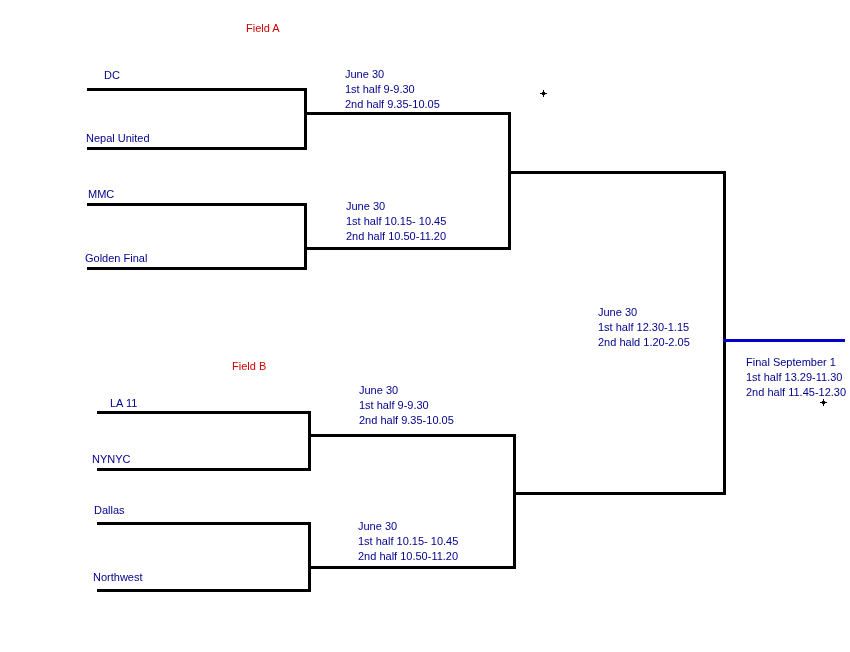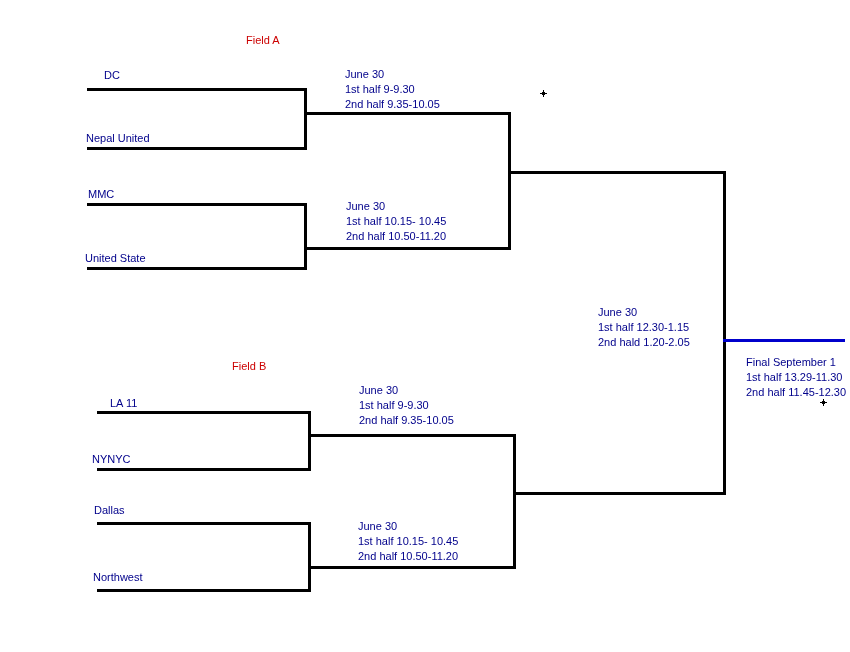--- a/index.html
+++ b/index.html
@@ -84,27 +84,27 @@
     width: 1px;
     height: 7px;
     background: #000000;
   }
 </style>
 </head>
 <body>
 
 <div id="bracket-canvas">
 
-  <div class="field-label" style="left:246px; top:33px;">Field A</div>
+  <div class="field-label" style="left:246px; top:21px;">Field A</div>
   <div class="field-label" style="left:232px; top:359px;">Field B</div>
 
   <div class="label" style="left:93px; top:68px;padding-left:11px;">DC</div>
   <div class="label" style="left:86px; top:131px;">Nepal United</div>
   <div class="label" style="left:88px; top:187px;text-align:right;">MMC</div>
-  <div class="label" style="left:85px; top:251px;">United State</div>
+  <div class="label" style="left:85px; top:251px;">Golden Final</div>
 
   <div class="label" style="left:96px; top:396px;padding-left:14px;">LA 11</div>
   <div class="label" style="left:92px; top:452px;">NYNYC</div>
   <div class="label" style="left:94px; top:503px;">Dallas</div>
   <div class="label" style="left:93px; top:570px;">Northwest</div>
 
   <div class="hline" style="left:87px; top:88px; width:220px;"></div>
   <div class="hline" style="left:87px; top:147px; width:220px;"></div>
   <div class="vline" style="left:304px; top:88px; height:62px;"></div>
   <div class="hline" style="left:304px; top:112px; width:207px;"></div>

